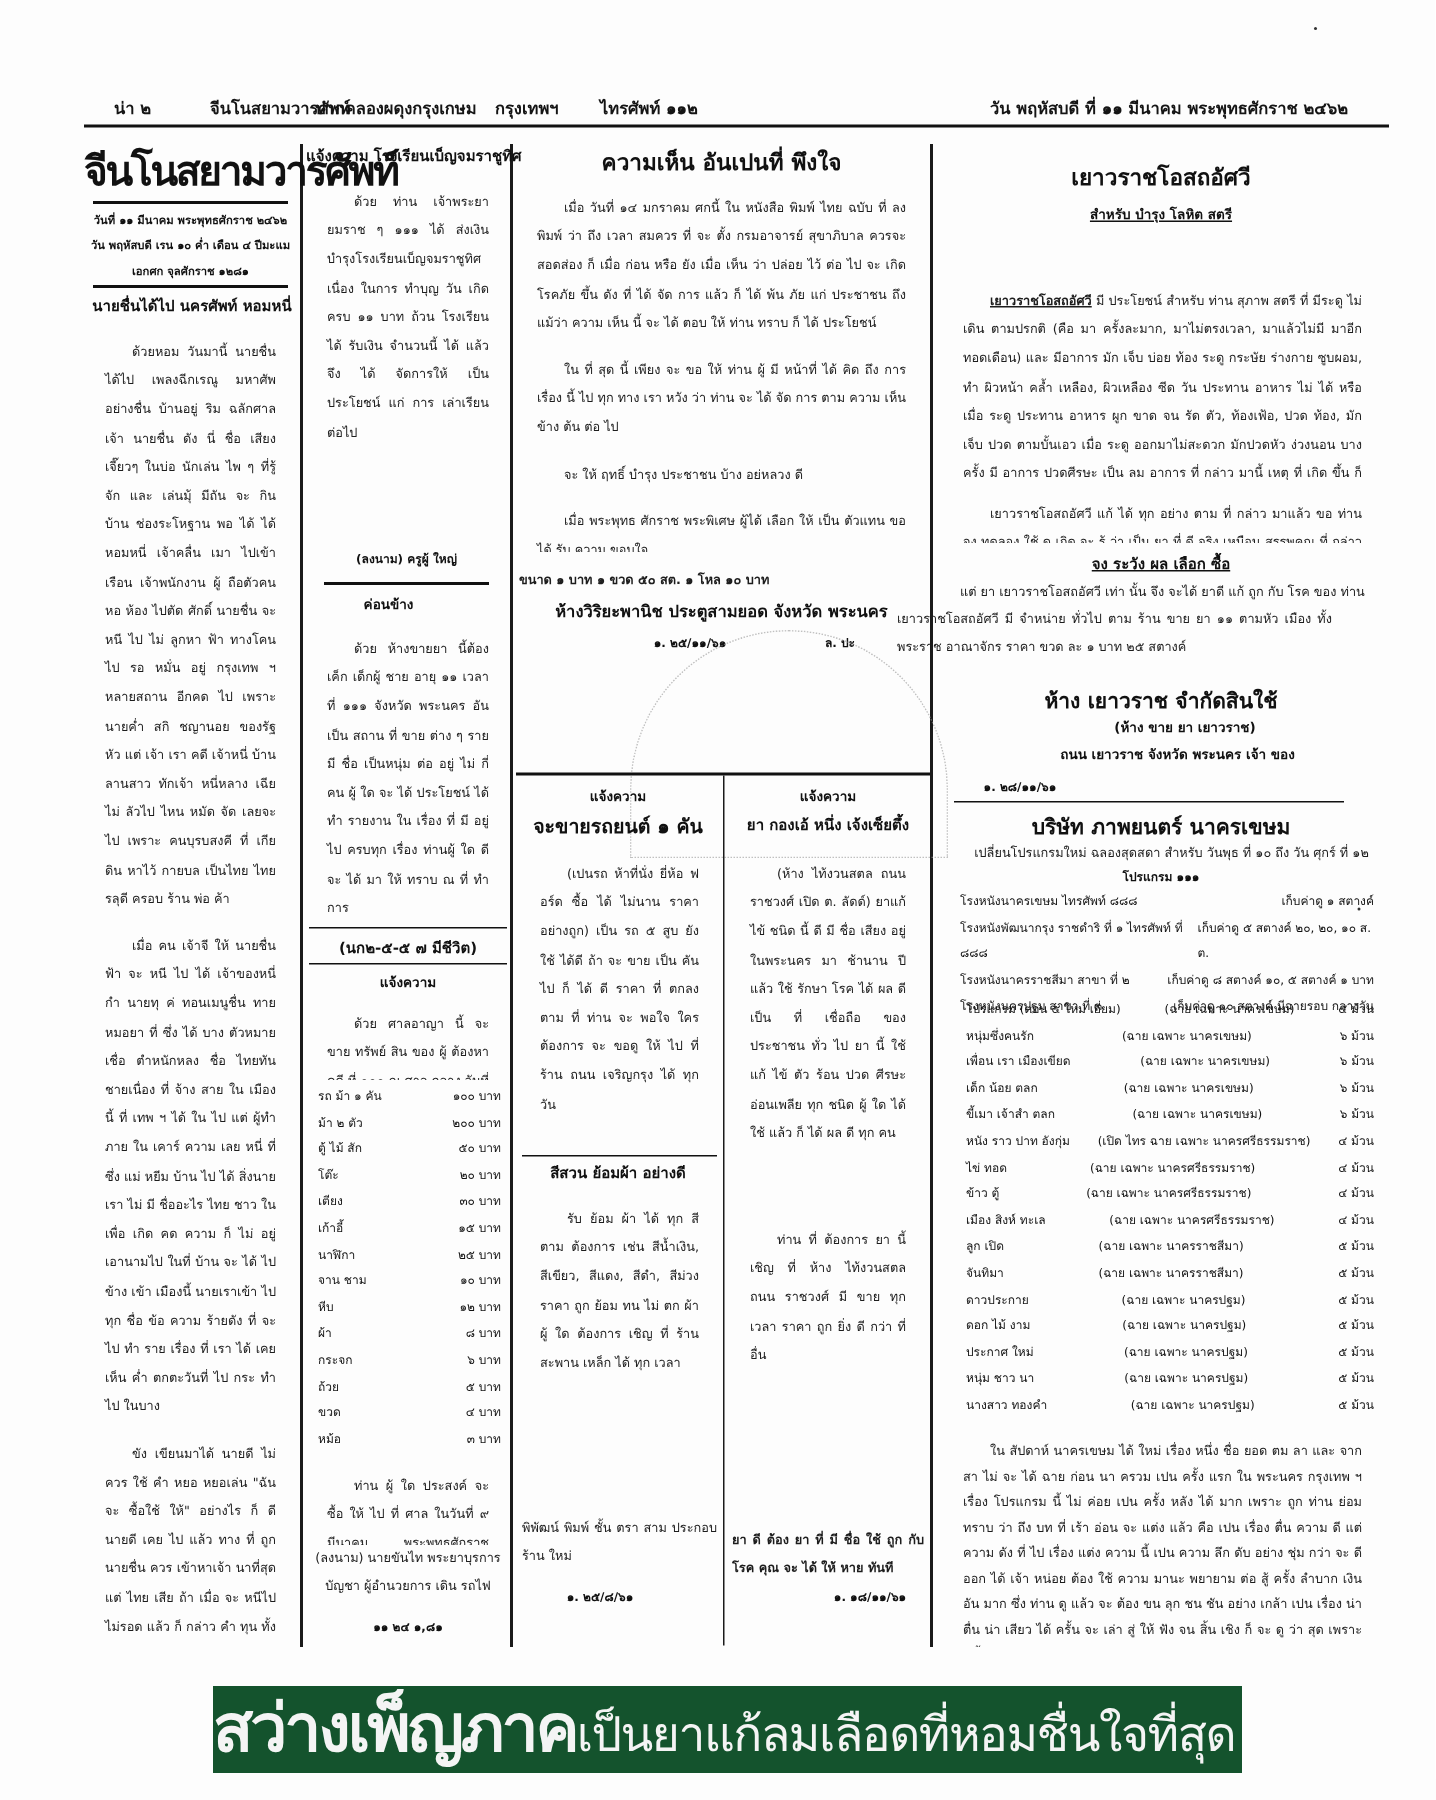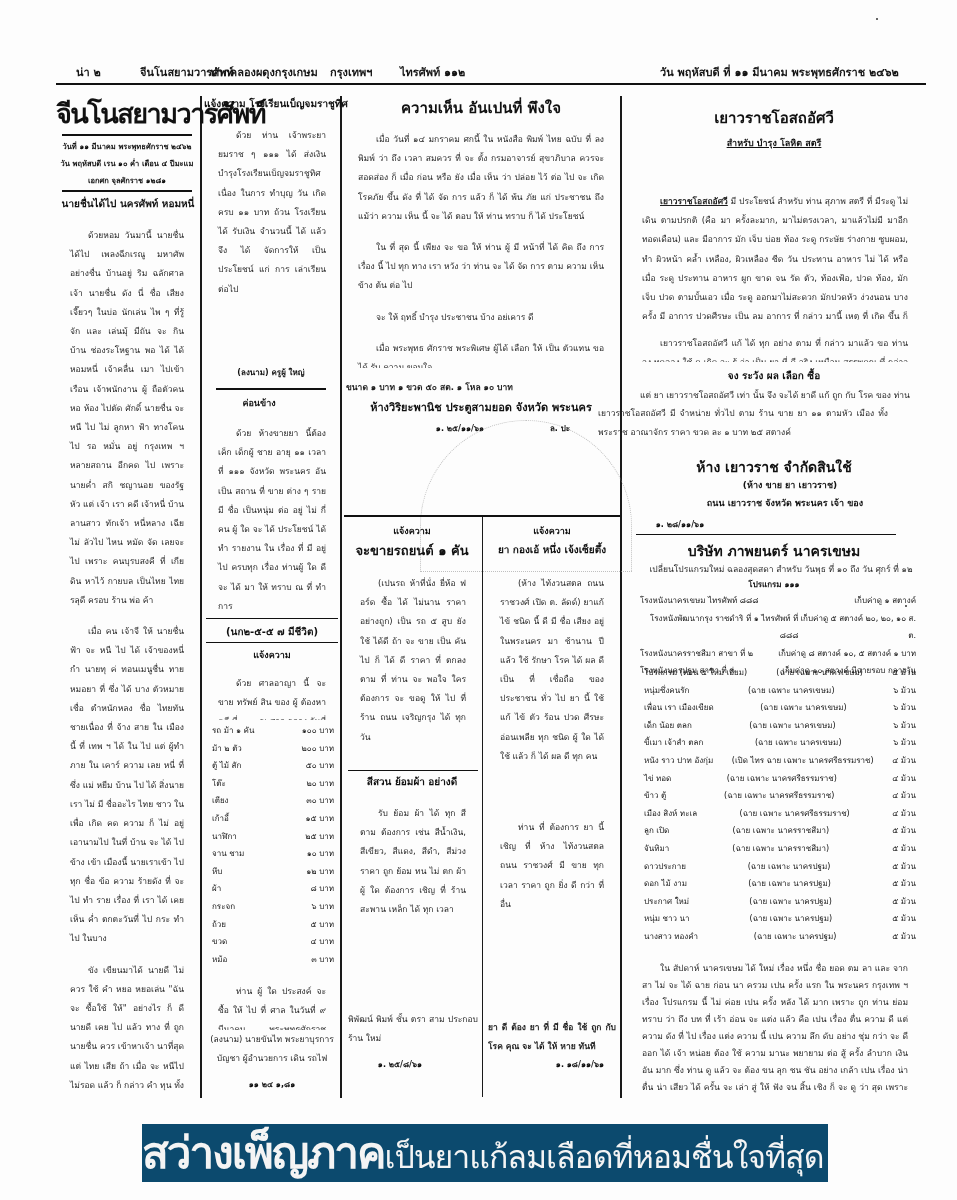--- a/index.html
+++ b/index.html
@@ -7,22 +7,22 @@
   .page{position:absolute;left:0;top:0;width:957px;height:1200px;background:#fdfdfd;}
   .hdr{position:absolute;top:63px;font-size:11px;font-weight:bold;white-space:nowrap;color:#151515;}
   .rule{position:absolute;background:#111;}
   .vrule{position:absolute;width:2px;background:#1a1a1a;}
   .col{position:absolute;font-size:8.5px;line-height:19.2px;color:#1d1d1d;overflow:hidden;text-align:justify;}
   .col p{margin:12px;text-indent:18px;}
   .masthead{position:absolute;left:56px;top:92px;width:142px;font-family:"DejaVu Serif",serif;font-size:27px;font-weight:bold;letter-spacing:-1.5px;white-space:nowrap;}
   .mh-sub{position:absolute;left:56px;width:142px;text-align:center;font-size:7.5px;font-weight:bold;}
   .h1{position:absolute;font-weight:bold;text-align:center;white-space:nowrap;color:#111;}
   .ul{text-decoration:underline;font-weight:bold;}
-  .row{display:flex;justify-content:space-between;font-size:8px;line-height:17.6px;text-align:right;}
-  .banner{position:absolute;left:142px;top:1124px;width:686px;height:58px;background:#0c4a6e;color:#f4f4f4;font-size:44px;font-weight:bold;line-height:58px;white-space:nowrap;overflow:hidden;letter-spacing:-2px;}
+  .row{display:flex;justify-content:space-between;font-size:8px;line-height:17.6px;}
+  .banner{position:absolute;left:142px;top:1124px;width:686px;height:58px;background:#14532d;color:#f4f4f4;font-size:44px;font-weight:bold;line-height:58px;white-space:nowrap;overflow:hidden;letter-spacing:-2px;}
   .banner .small{font-size:32px;font-weight:normal;letter-spacing:-1px;}
   .speck{position:absolute;width:2px;height:2px;background:#333;border-radius:1px;}
   .stamp{position:absolute;left:420px;top:420px;width:210px;height:150px;border-radius:110px 110px 0 0;border:1px dotted #999;opacity:.6;}
 </style>
 </head>
 <body>
 
 <div class="page">
 
   <span class="hdr" style="left:76px">น่า ๒</span>
@@ -133,21 +133,21 @@
   </div>
   <div class="col" style="left:206px;top:1030px;width:132px;height:42px;text-align:center">
     <div>(ลงนาม) นายขันไท พระยาบุรการ บัญชา ผู้อำนวยการ เดิน รถไฟ หลวง</div>
   </div>
   <div class="h1" style="left:206px;top:1078px;width:132px;font-size:8px">๑๑ ๒๔ ๑,๘๑</div>
 
   <div class="h1" style="left:344px;top:96px;width:274px;font-size:15px">ความเห็น อันเปนที่ พึงใจ</div>
   <div class="col" style="left:346px;top:118px;width:270px;height:250px">
     <p>เมื่อ วันที่ ๑๔ มกราคม ศกนี้ ใน หนังสือ พิมพ์ ไทย ฉบับ ที่ ลง พิมพ์ ว่า ถึง เวลา สมควร ที่ จะ ตั้ง กรมอาจารย์ สุขาภิบาล ควรจะ สอดส่อง ก็ เมื่อ ก่อน หรือ ยัง เมื่อ เห็น ว่า ปล่อย ไว้ ต่อ ไป จะ เกิด โรคภัย ขึ้น ดัง ที่ ได้ จัด การ แล้ว ก็ ได้ พ้น ภัย แก่ ประชาชน ถึง แม้ว่า ความ เห็น นี้ จะ ได้ ตอบ ให้ ท่าน ทราบ ก็ ได้ ประโยชน์</p>
     <p>ใน ที่ สุด นี้ เพียง จะ ขอ ให้ ท่าน ผู้ มี หน้าที่ ได้ คิด ถึง การ เรื่อง นี้ ไป ทุก ทาง เรา หวัง ว่า ท่าน จะ ได้ จัด การ ตาม ความ เห็น ข้าง ต้น ต่อ ไป</p>
-    <p>จะ ให้ ฤทธิ์ บำรุง ประชาชน บ้าง อย่เคาร ดี</p>
+    <p>จะ ให้ ฤทธิ์ บำรุง ประชาชน บ้าง อย่หลวง ดี</p>
     <p>เมื่อ พระพุทธ ศักราช พระพิเศษ ผู้ได้ เลือก ให้ เป็น ตัวแทน ขอ ได้ รับ ความ ขอบใจ</p>
   </div>
   <div class="col" style="left:346px;top:378px;width:270px;height:20px;font-weight:bold">ขนาด ๑ บาท  ๑ ขวด ๕๐ สต.  ๑ โหล ๑๐ บาท</div>
   <div class="h1" style="left:344px;top:398px;width:274px;font-size:11px">ห้างวิริยะพานิช ประตูสามยอด จังหวัด พระนคร</div>
   <div class="h1" style="left:420px;top:422px;width:80px;font-size:8px">๑. ๒๕/๑๑/๖๑</div>
   <div class="h1" style="left:540px;top:422px;width:40px;font-size:8px">ล. ปะ</div>
   <div class="stamp"></div>
   <div class="rule" style="left:344px;top:515px;width:276px;height:2px"></div>
 
   <div class="vrule" style="left:482px;top:517px;height:580px;width:1px"></div>
@@ -176,21 +176,21 @@
   <div class="h1" style="left:540px;top:1058px;width:80px;font-size:8px">๑. ๑๘/๑๑/๖๑</div>
 
   <div class="h1" style="left:624px;top:106px;width:300px;font-size:15px">เยาวราชโอสถอัศวี</div>
   <div class="h1" style="left:624px;top:136px;width:300px;font-size:9px;text-decoration:underline">สำหรับ บำรุง โลหิต สตรี</div>
   <div class="col" style="left:630px;top:180px;width:290px;height:140px">
     <p><span class="ul">เยาวราชโอสถอัศวี</span> <span>มี ประโยชน์ สำหรับ ท่าน สุภาพ สตรี ที่ มีระดู ไม่ เดิน ตามปรกติ (คือ มา ครั้งละมาก, มาไม่ตรงเวลา, มาแล้วไม่มี มาอีก ทอดเดือน) และ มีอาการ มัก เจ็บ บ่อย ท้อง ระดู กระษัย ร่างกาย ซูบผอม, ทำ ผิวหน้า คล้ำ เหลือง, ผิวเหลือง ซีด วัน ประทาน อาหาร ไม่ ได้ หรือ เมื่อ ระดู ประทาน อาหาร ผูก ขาด จน รัด ตัว, ท้องเฟ้อ, ปวด ท้อง, มัก เจ็บ ปวด ตามบั้นเอว เมื่อ ระดู ออกมาไม่สะดวก มักปวดหัว ง่วงนอน บางครั้ง มี อาการ ปวดศีรษะ เป็น ลม อาการ ที่ กล่าว มานี้ เหตุ ที่ เกิด ขึ้น ก็ คือ โลหิต เสีย ระดู ไม่ เดิน ตาม ปรกติ</span></p>
   </div>
   <div class="col" style="left:630px;top:322px;width:290px;height:40px">
     <p>เยาวราชโอสถอัศวี แก้ ได้ ทุก อย่าง ตาม ที่ กล่าว มาแล้ว ขอ ท่าน จง ทดลอง ใช้ ดู เถิด จะ รู้ ว่า เป็น ยา ที่ ดี จริง เหมือน สรรพคุณ ที่ กล่าว ไว้ ข้าง ต้น นี้ สำหรับ บำรุง โลหิต ของ สตรี ให้ สมบูรณ์ ปราศ จาก โรค ภัย</p>
   </div>
-  <div class="h1" style="left:624px;top:368px;width:300px;font-size:10px;">จง ระวัง ผล เลือก ซื้อ</div>
+  <div class="h1" style="left:624px;top:368px;width:300px;font-size:10px;text-decoration:underline">จง ระวัง ผล เลือก ซื้อ</div>
   <div class="col" style="left:640px;top:386px;width:280px;height:20px">แต่ ยา เยาวราชโอสถอัศวี เท่า นั้น จึง จะได้ ยาดี แก้ ถูก กับ โรค ของ ท่าน</div>
   <div class="col" style="left:598px;top:404px;width:290px;height:40px">เยาวราชโอสถอัศวี มี จำหน่าย ทั่วไป ตาม ร้าน ขาย ยา ๑๑ ตามหัว เมือง ทั้ง พระราช อาณาจักร ราคา ขวด ละ ๑ บาท ๒๕ สตางค์</div>
   <div class="h1" style="left:624px;top:456px;width:300px;font-size:14px">ห้าง เยาวราช จำกัดสินใช้</div>
   <div class="h1" style="left:640px;top:478px;width:300px;font-size:9px">(ห้าง ขาย ยา เยาวราช)</div>
   <div class="h1" style="left:640px;top:496px;width:290px;font-size:9px">ถนน เยาวราช จังหวัด พระนคร  เจ้า ของ</div>
   <div class="h1" style="left:640px;top:518px;width:80px;font-size:8px">๑. ๒๘/๑๑/๖๑</div>
   <div class="rule" style="left:636px;top:534px;width:260px;height:1px"></div>
 
   <div class="h1" style="left:624px;top:540px;width:300px;font-size:14px">บริษัท ภาพยนตร์ นาครเขษม</div>
   <div class="col" style="left:646px;top:560px;width:270px;height:20px;text-align:center">เปลี่ยนโปรแกรมใหม่ ฉลองสุดสดา สำหรับ วันพุธ ที่ ๑๐ ถึง วัน ศุกร์ ที่ ๑๒ มีนาคม</div>

